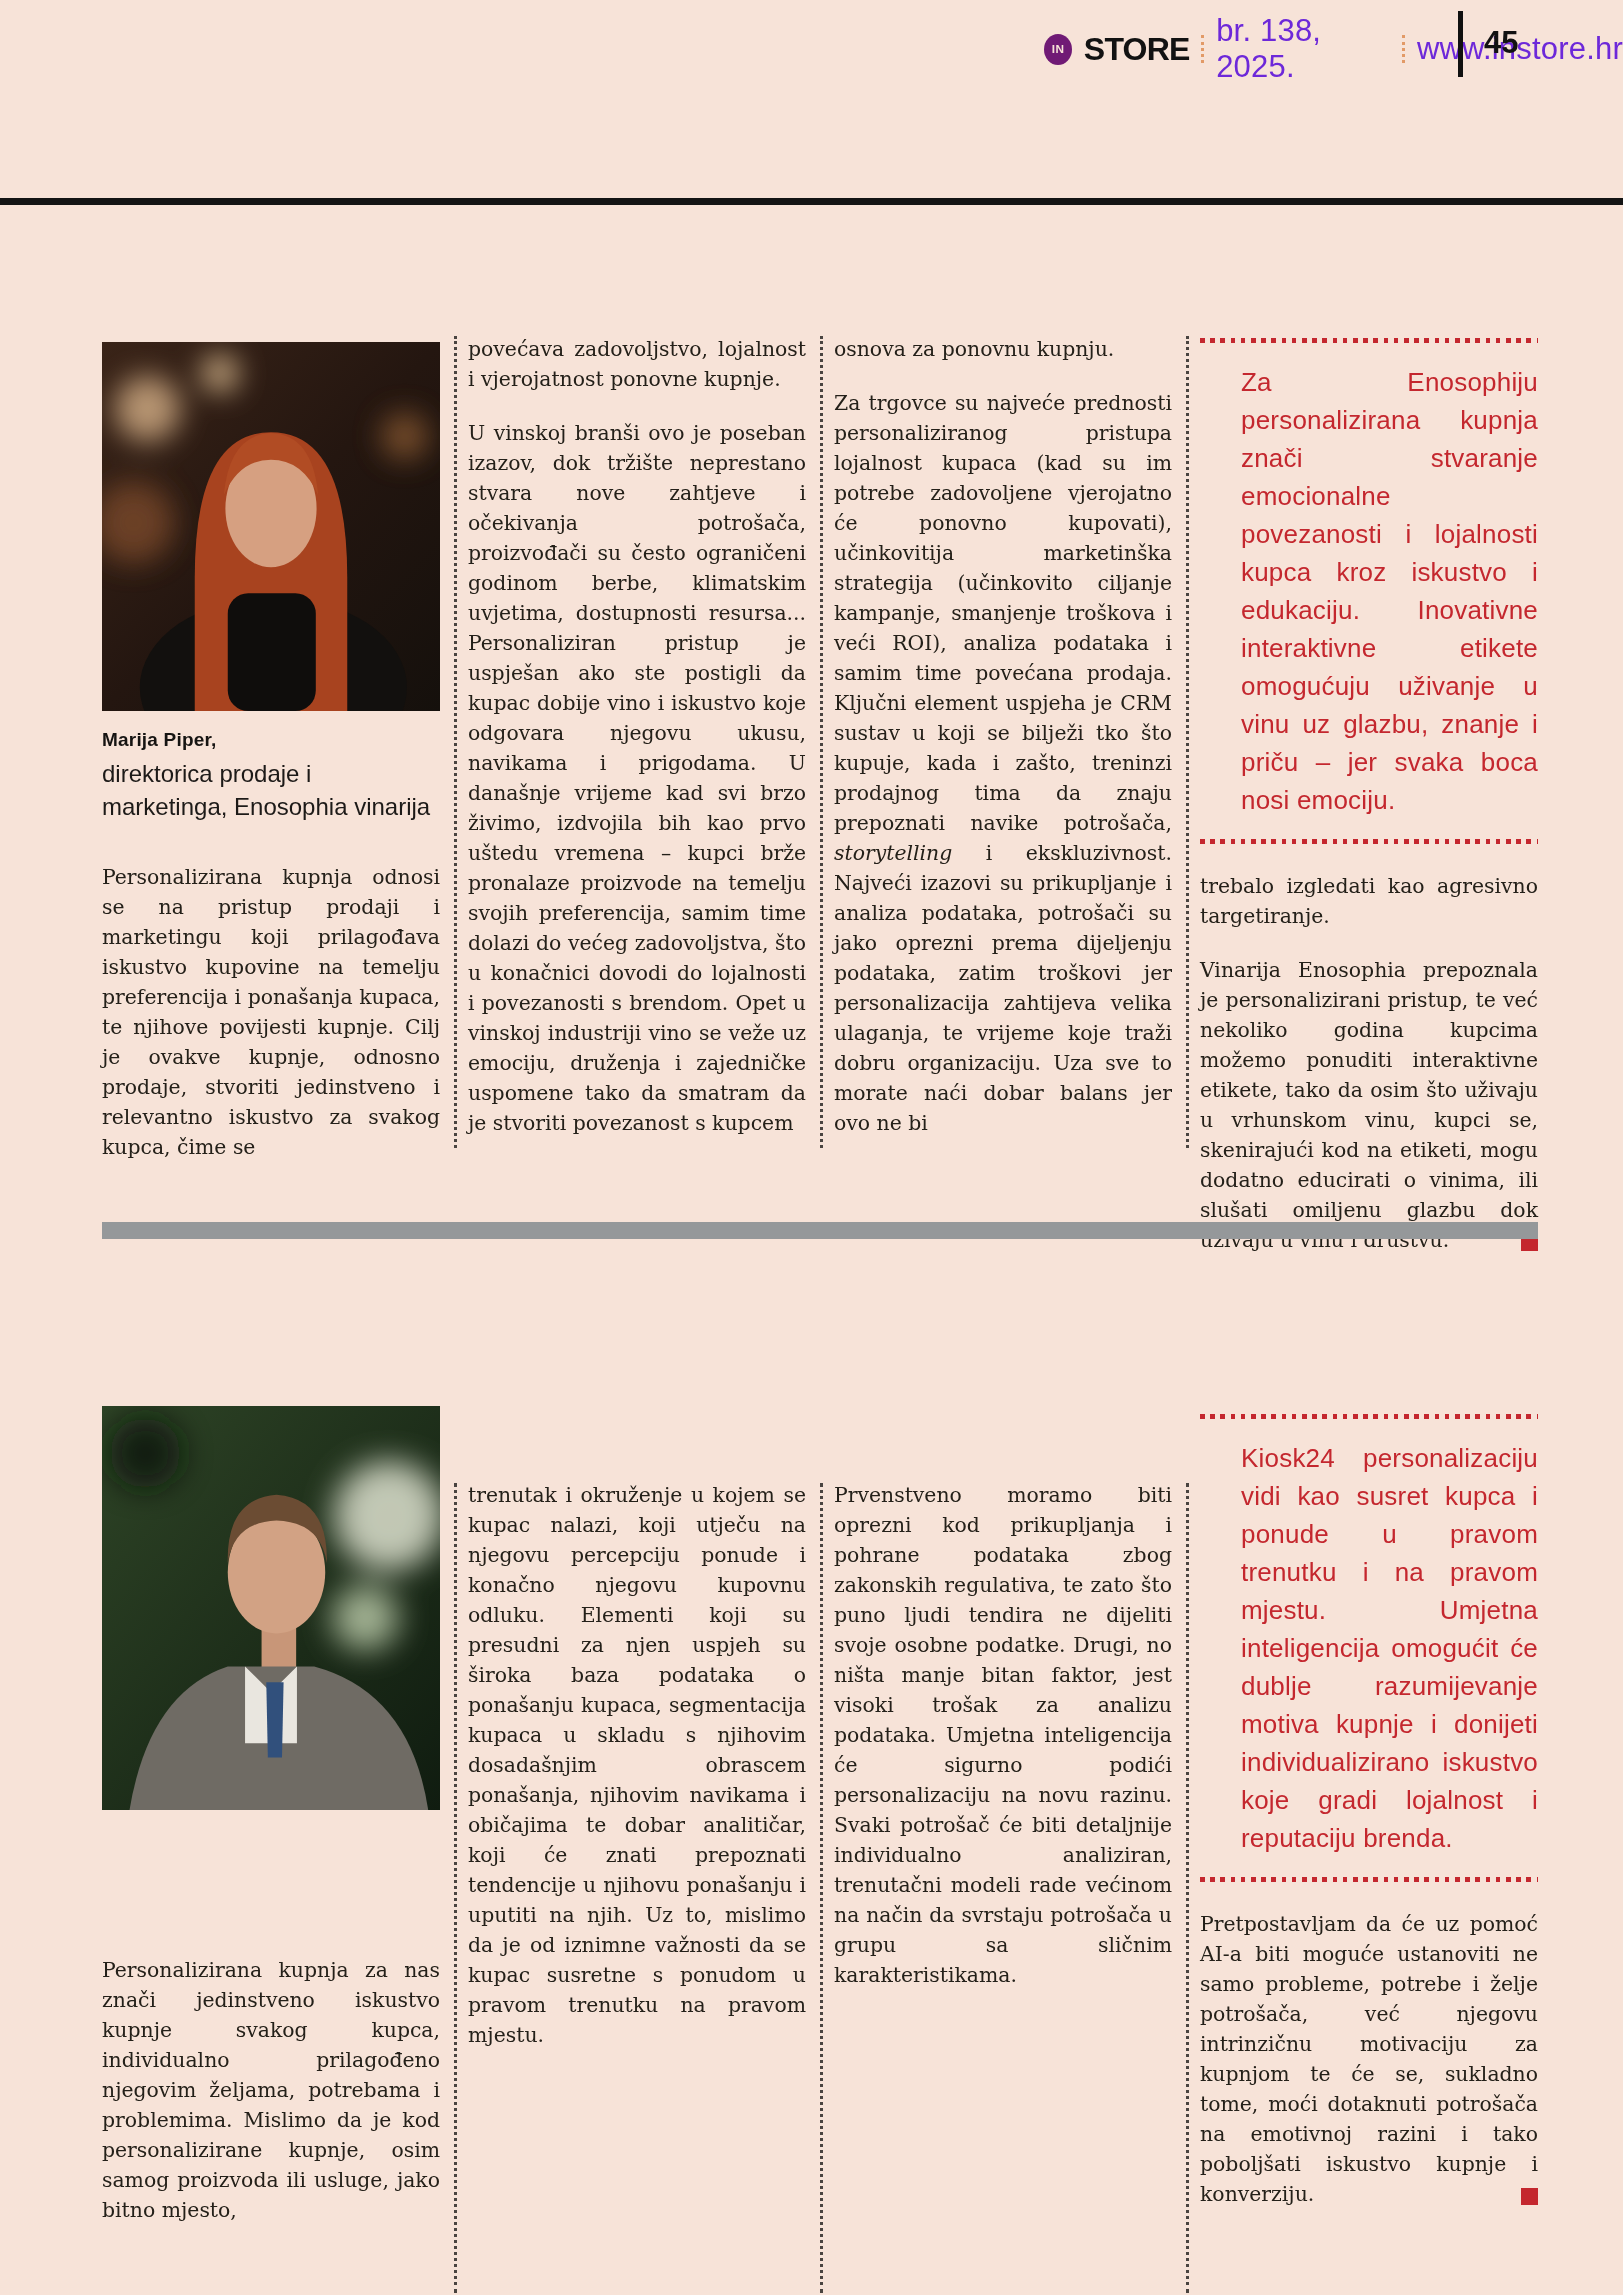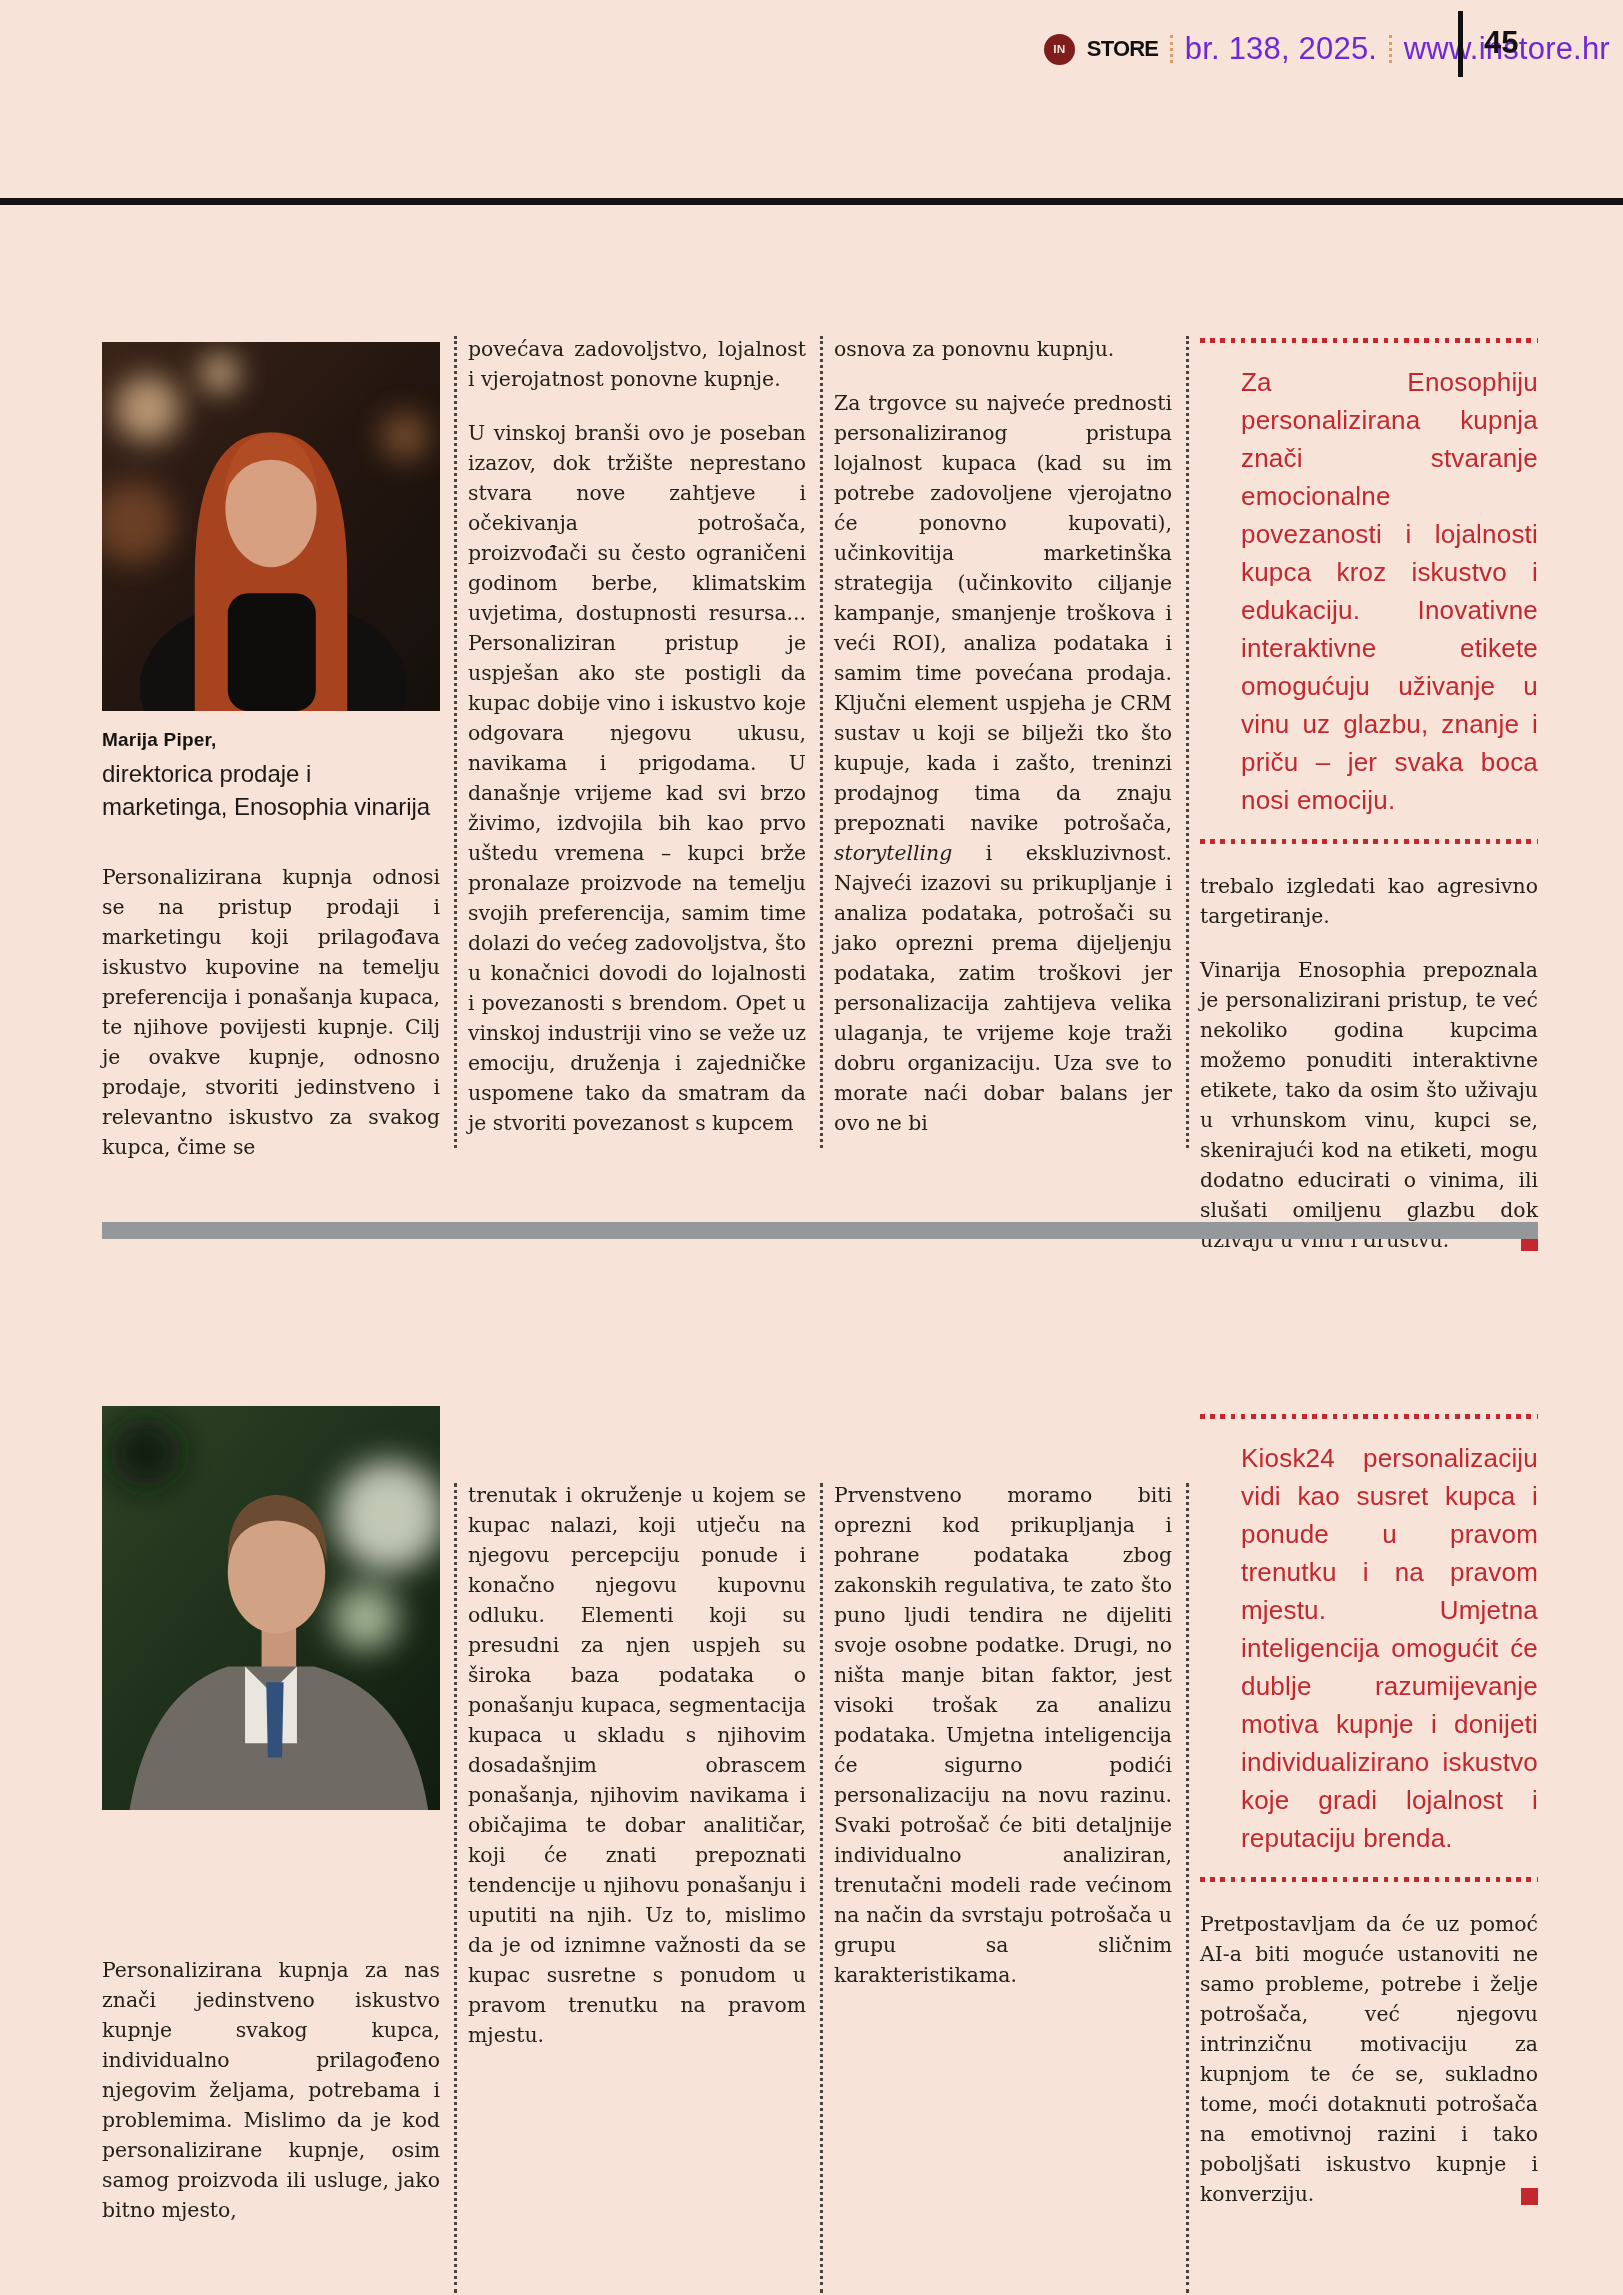--- a/index.html
+++ b/index.html
@@ -1,23 +1,23 @@
 <!DOCTYPE html>
 <html lang="hr" style="font-size:12.6px"><head>
 <meta charset="utf-8">
 <style>
   html,body{margin:0;padding:0;}
   .page{position:relative;width:1623px;height:2295px;background:#f7e3d8;
         font-family:"Liberation Sans",sans-serif;color:#1c1917;overflow:hidden;}
 
   
   .brand{position:absolute;left:1044px;top:27px;height:44px;display:flex;align-items:center;gap:11.8px;}
-  .in-circle{width:31px;height:31px;border-radius:50%;background:#7f1d1d;color:#f7e3d8;
+  .in-circle{width:31px;height:31px;border-radius:50%;background:#701a75;color:#f7e3d8;
              display:flex;align-items:center;justify-content:center;font-weight:800;font-size:11.8px;letter-spacing:0.4px;}
-  .store{font-size:22px;font-weight:800;letter-spacing:-0.8px;color:#121212;}
+  .store{font-size:32px;font-weight:800;letter-spacing:-0.8px;color:#121212;}
   .hdots{height:28px;border-left:3.1px dotted #e29a67;}
   .issue,.site{font-size:31px;color:#6d28d9;letter-spacing:0.2px;}
   .vline{position:absolute;left:1458px;top:11px;width:4.7px;height:66px;background:#101010;}
   .pagenum{position:absolute;left:1484px;top:25px;font-size:31px;font-weight:800;color:#121212;}
   .top-rule{position:absolute;left:0;top:198px;width:1623px;height:7px;background:#141414;}
 
   
   .col{position:absolute;width:338px;}
   .serif p{font-family:"DejaVu Serif",serif;font-size:20.4px;line-height:30px;text-align:justify;
            margin:0 0 23.6px 0;color:#242019;}

